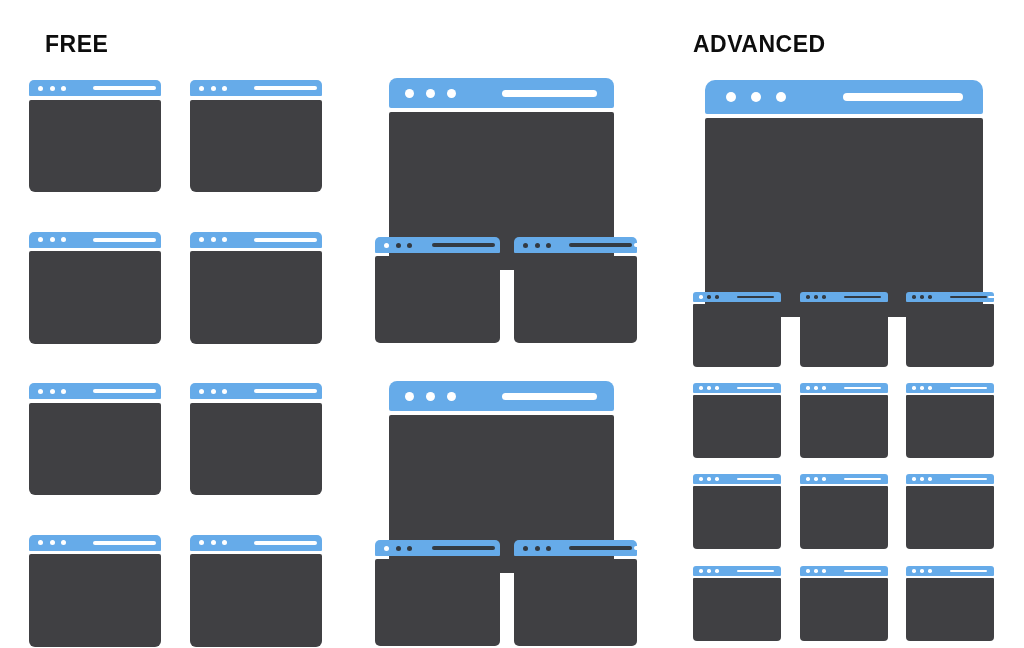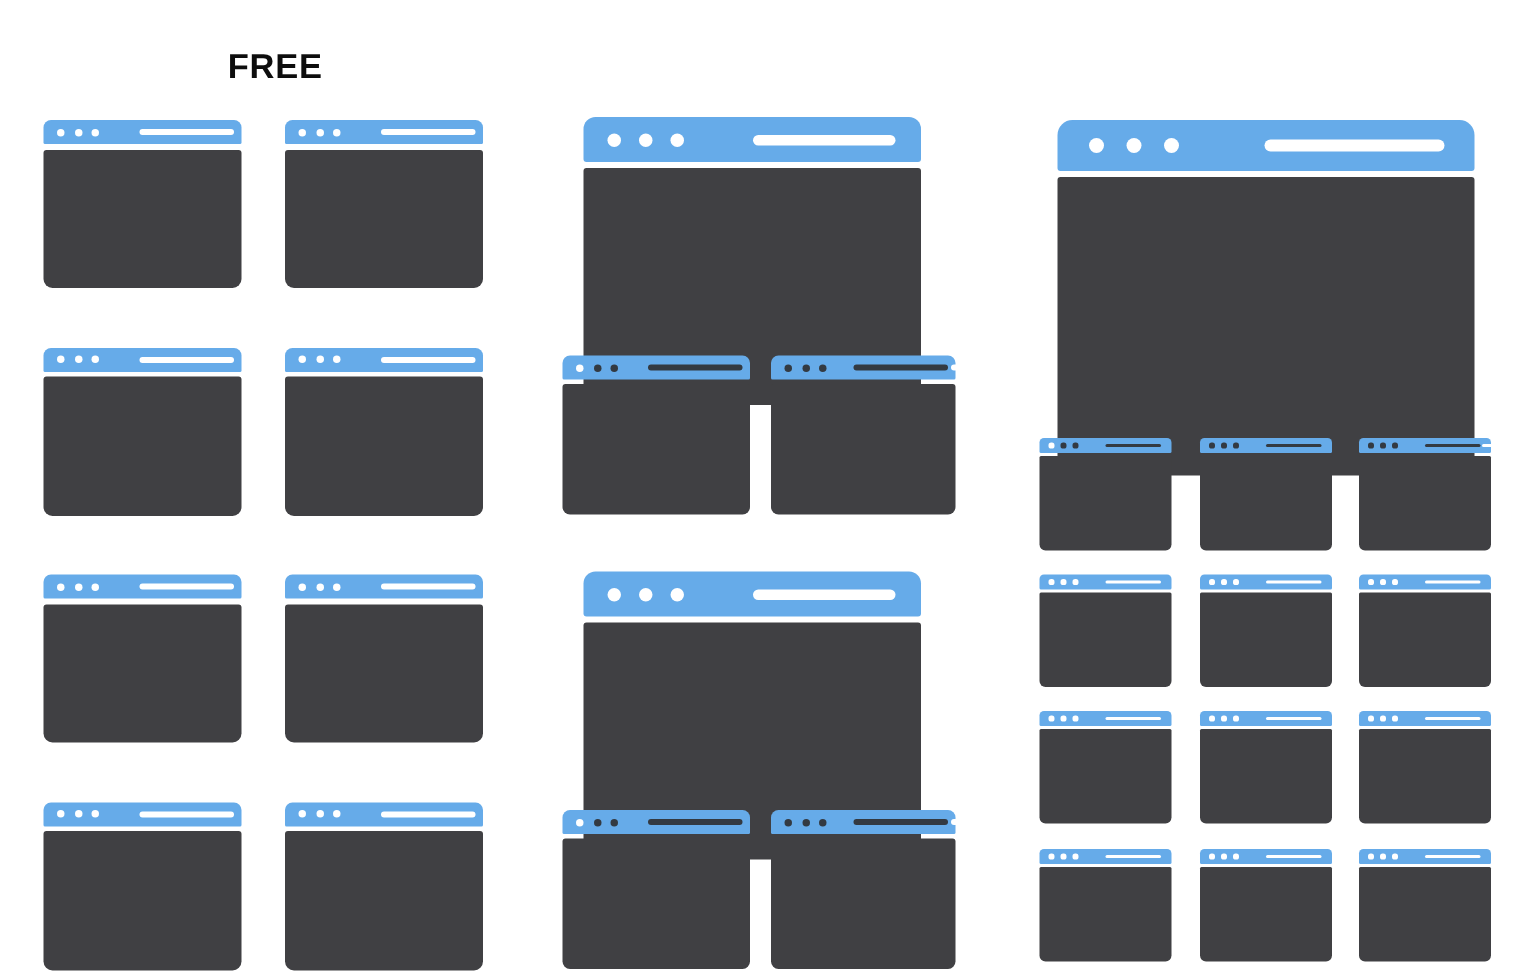--- a/index.html
+++ b/index.html
@@ -13,21 +13,21 @@
   *{margin:0;padding:0;box-sizing:border-box;}
   html,body{background:var(--background);}
   body{font-family:"Liberation Sans",sans-serif;}
   .canvas{position:relative;width:1024px;height:648px;background:var(--background);overflow:hidden;}
 
   .col{position:absolute;top:0;height:648px;}
   .col-free{left:29px;width:293px;}
   .col-pro{left:375px;width:262px;}
   .col-adv{left:693px;width:302px;}
 
-  .heading{position:absolute;top:31px;left:0;right:0;text-align:center;
+  .heading{position:absolute;top:31px;left:0;right:0;text-align:left;
     font-size:23px;font-weight:700;letter-spacing:.5px;color:var(--heading-text);}
   .col-free .heading{left:16px;}
 
   
   .win{display:block;}
   .bar{background:var(--titlebar-blue);display:flex;align-items:center;position:relative;}
   .dot{border-radius:50%;background:var(--dot-light);flex:none;}
   .tline{border-radius:99px;background:var(--dot-light);margin-left:auto;flex:none;}
   .body{background:var(--window-body-dark);}
 
@@ -217,20 +217,21 @@
             <i class="dot"></i>
             <i class="dot"></i>
             <i class="tline"></i>
           </div>
           <div class="body b-psm"></div>
         </div>
     </div>
   </section>
 
   <section class="col col-adv">
+    <h2 class="heading">ADVANCED</h2>
 
     <div class="win w-axl">
         <div class="bar bar-xl">
           <i class="dot"></i>
           <i class="dot"></i>
           <i class="dot"></i>
           <i class="tline"></i>
         </div>
         <div class="body b-axl"></div>
       </div>

